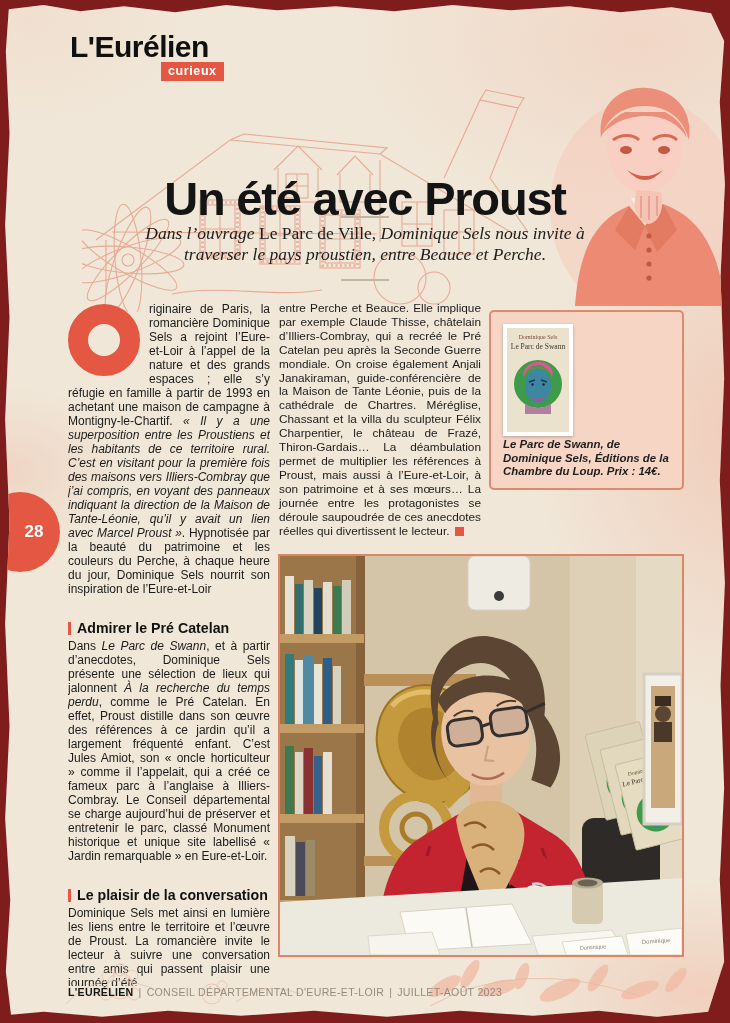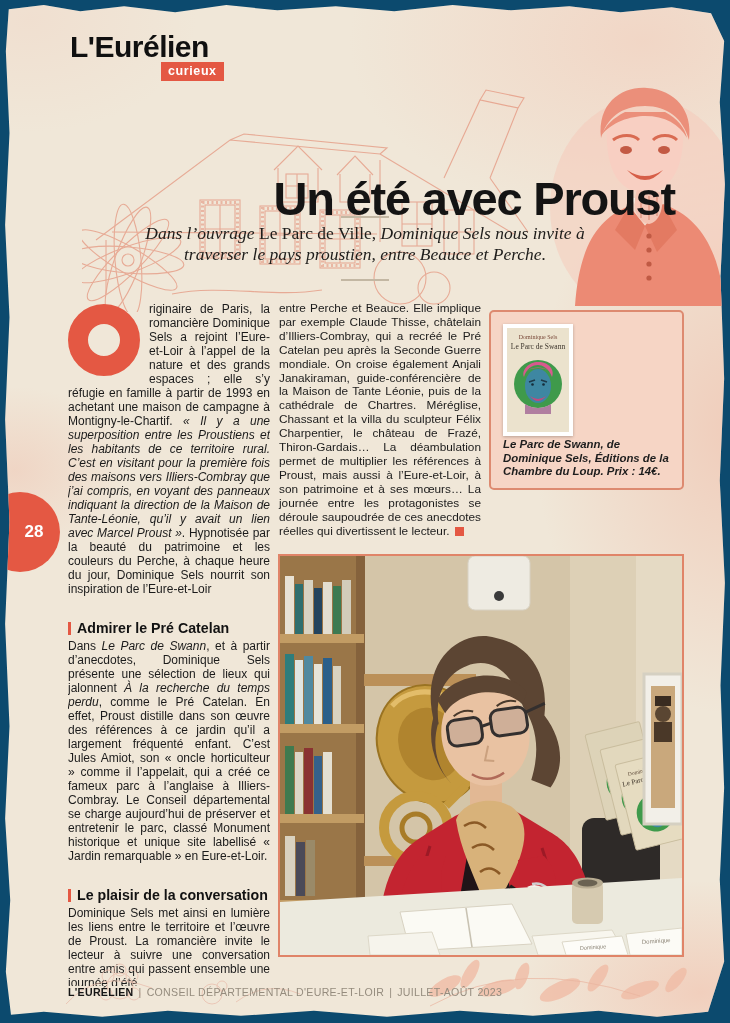--- a/index.html
+++ b/index.html
@@ -1,32 +1,32 @@
 <!DOCTYPE html>
 <html lang="fr"><head>
 <meta charset="utf-8">
 <style>
   html,body{margin:0;padding:0;background:#fbfaf7;}
   body{width:730px;height:1023px;overflow:hidden;font-family:"Liberation Sans",sans-serif;}
-  #root{position:relative;width:730px;height:1023px;background:#0c4a6e;}
+  #root{position:relative;width:730px;height:1023px;background:#7f1d1d;}
   
   .page{position:absolute;inset:0;background:#f0e7d8;
     clip-path:polygon(1.2% 0.9%,6% 0.5%,11% 1.1%,17% 0.6%,24% 1.2%,31% 0.5%,38% 1%,46% 0.6%,54% 1.1%,62% 0.5%,70% 1%,78% 0.6%,85% 1.2%,92% 0.7%,97.4% 1.3%,99.2% 4%,98.6% 10%,99.3% 18%,98.7% 27%,99.2% 37%,98.6% 47%,99.3% 57%,98.7% 67%,99.2% 77%,98.6% 86%,99.2% 94%,97% 98.9%,90% 99.4%,82% 98.8%,73% 99.3%,63% 98.8%,53% 99.4%,43% 98.8%,33% 99.3%,23% 98.8%,14% 99.4%,6% 98.9%,1.5% 99.2%,0.8% 95%,1.4% 88%,0.7% 80%,1.3% 71%,0.7% 61%,1.3% 51%,0.7% 41%,1.3% 31%,0.7% 22%,1.3% 13%,0.8% 5%);}
   .page:before{content:"";position:absolute;inset:0;
     background:radial-gradient(420px 260px at 88% 4%,rgba(243,183,164,.35),transparent 70%),
                radial-gradient(300px 420px at 101% 42%,rgba(240,168,146,.42),transparent 68%),
                radial-gradient(260px 160px at 96% 97%,rgba(242,183,162,.5),transparent 70%),
                radial-gradient(160px 120px at 2% 46%,rgba(238,172,152,.30),transparent 70%),
                radial-gradient(240px 160px at 4% 2%,rgba(240,200,184,.25),transparent 70%);}
   .deco{position:absolute;pointer-events:none;}
   
   .logo{position:absolute;left:70px;top:30px;font-size:30px;font-weight:800;letter-spacing:-0.5px;color:#101010;}
   .badge{position:absolute;left:161px;top:62px;background:#e45843;color:#fff;font-size:12.5px;font-weight:700;letter-spacing:.6px;padding:2px 7px 3px;}
   
-  .title{position:absolute;left:55px;top:142px;width:620px;text-align:right;font-size:47px;font-weight:800;letter-spacing:-1.2px;color:#141414;line-height:1.1;}
+  .title{position:absolute;left:55px;top:142px;width:620px;text-align:center;font-size:47px;font-weight:800;letter-spacing:-1.2px;color:#141414;line-height:1.1;}
   .rule{position:absolute;left:341px;width:48px;height:2px;background:#c3b7a3;}
   .rule1{top:216px;} .rule2{top:279px;}
   .subtitle{position:absolute;left:115px;top:223px;width:500px;margin:0;text-align:center;
     font-family:"Liberation Serif",serif;font-size:17.5px;line-height:21px;color:#1e1d1b;}
   .subtitle .run-i{font-style:italic;}
   
   .col{position:absolute;top:302px;color:#1b1b1b;font-size:12px;line-height:14px;text-align:justify;hyphens:auto;}
   .col p{margin:0;}
   .col .run-i{font-style:italic;}
   .col1{left:68px;width:202px;height:684px;overflow:hidden;}
@@ -142,21 +142,21 @@
       <p><span>riginaire de Paris, la romancière Dominique Sels a rejoint l’Eure-et-Loir à l’appel de la nature et des grands espaces ; elle s’y réfugie en famille à partir de 1993 en achetant une maison de campagne à Montigny-le-Chartif. </span><span class="run-i">« Il y a une superposition entre les Proustiens et les habitants de ce territoire rural. C’est en visitant pour la première fois des maisons vers Illiers-Combray que j’ai compris, en voyant des panneaux indiquant la direction de la Maison de Tante-Léonie, qu’il y avait un lien avec Marcel Proust »</span><span>. Hypnotisée par la beauté du patrimoine et les couleurs du Perche, à chaque heure du jour, Dominique Sels nourrit son inspiration de l’Eure-et-Loir</span></p>
       <h3 class="subhead">
           <span class="hbar"></span>
           <span>Admirer le Pré Catelan</span>
         </h3>
       <p><span>Dans </span><span class="run-i">Le Parc de Swann</span><span>, et à partir d’anecdotes, Dominique Sels présente une sélection de lieux qui jalonnent </span><span class="run-i">À la recherche du temps perdu</span><span>, comme le Pré Catelan. En effet, Proust distille dans son œuvre des références à ce jardin qu’il a largement fréquenté enfant. C’est Jules Amiot, son « oncle horticulteur » comme il l’appelait, qui a créé ce fameux parc à l’anglaise à Illiers-Combray. Le Conseil départemental se charge aujourd’hui de préserver et entretenir le parc, classé Monument historique et unique site labellisé « Jardin remarquable » en Eure-et-Loir.</span></p>
       <h3 class="subhead">
           <span class="hbar"></span>
           <span>Le plaisir de la conversation</span>
         </h3>
-      <p>Dominique Sels met ainsi en lumière les liens entre le territoire et l’œuvre de Proust. La romancière invite le lecteur à suivre une conversation entre amis qui passent ensemble une journée d’été</p>
+      <p>Dominique Sels met ainsi en lumière les liens entre le territoire et l’œuvre de Proust. La romancière invite le lecteur à suivre une conversation entre amis qui passent plaisir une journée d’été</p>
     </div>
 
     <div class="col col2">
       <p><span>entre Perche et Beauce. Elle implique par exemple Claude Thisse, châtelain d’Illiers-Combray, qui a recréé le Pré Catelan peu après la Seconde Guerre mondiale. On croise également Anjali Janakiraman, guide-conférencière de la Maison de Tante Léonie, puis de la cathédrale de Chartres. Méréglise, Chassant et la villa du sculpteur Félix Charpentier, le château de Frazé, Thiron-Gardais… La déambulation permet de multiplier les références à Proust, mais aussi à l’Eure-et-Loir, à son patrimoine et à ses mœurs… La journée entre les protagonistes se déroule saupoudrée de ces anecdotes réelles qui divertissent le lecteur.</span><span class="endmark"></span></p>
     </div>
 
     <aside class="sidebar">
       <div class="cover">
         <div class="cover-inner">
           <div class="cover-author">Dominique Sels</div>

